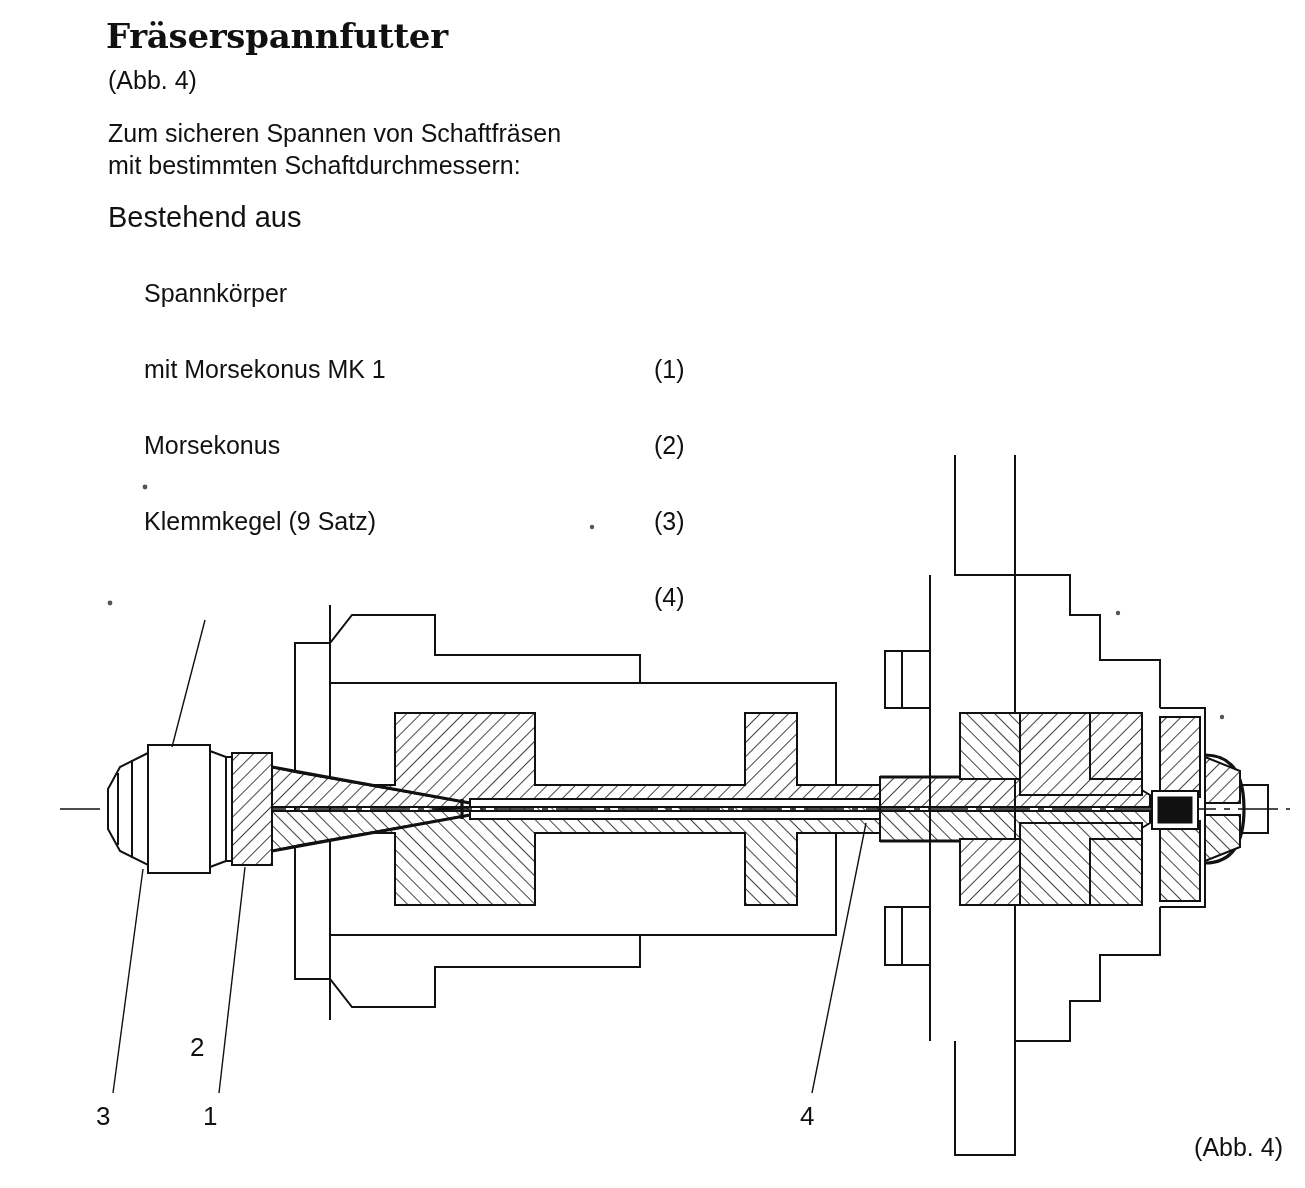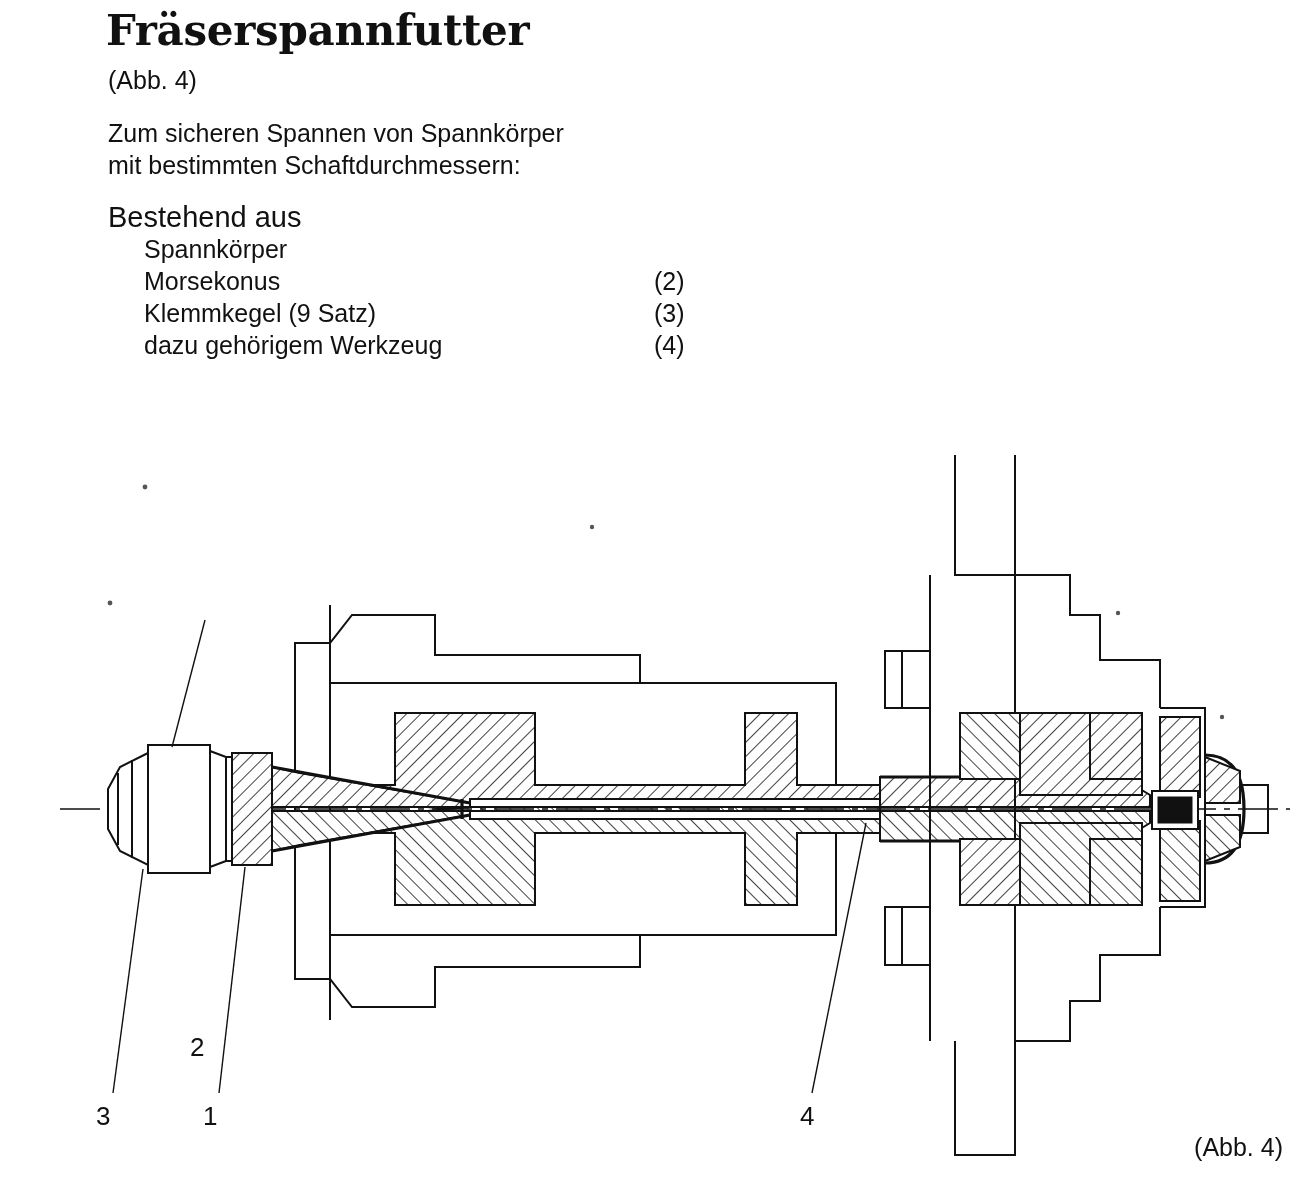--- a/index.html
+++ b/index.html
@@ -13,24 +13,24 @@
     position: relative;
     font-family: "Liberation Sans", sans-serif;
     color: #111111;
     overflow: hidden;
   }
 
   
   .page-title {
     position: absolute;
     left: 106px;
-    top: 6px;
+    top: 16px;
     font-family: "DejaVu Serif", serif;
     font-weight: bold;
-    font-size: 42px;
+    font-size: 34px;
     letter-spacing: -0.3px;
   }
   .fig-ref-top {
     position: absolute;
     left: 108px;
     top: 66px;
     font-size: 25px;
   }
   .intro {
     position: absolute;
@@ -50,20 +50,21 @@
     position: absolute;
     left: 144px;
     top: 233px;
     width: 600px;
     font-size: 25px;
   }
   .part-row {
     position: relative;
     height: 32px;
     line-height: 32px;
+    margin-top: 44px;
   }
   .part-label {
     position: absolute;
     left: 0;
     top: 0;
     white-space: nowrap;
   }
   .part-num {
     position: absolute;
     left: 510px;
@@ -102,39 +103,42 @@
   .hatch-b { fill: url(#hatchB); stroke: #111; stroke-width: 2; }
   .wht { fill: #fff; stroke: #111; stroke-width: 2; }
   .blk { fill: #111; stroke: #111; stroke-width: 1; }
   .speck { fill: #555; }
 </style>
 </head>
 <body>
 
 <div class="page-title">Fräserspannfutter</div>
 <div class="fig-ref-top">(Abb. 4)</div>
-<div class="intro">Zum sicheren Spannen von Spannkörper
+<div class="intro">Zum sicheren Spannen von Schaftfräsen
 mit bestimmten Schaftdurchmessern:</div>
 <div class="compose-head">Bestehend aus</div>
 
 <div class="parts-list">
   <div class="part-row">
     <span class="part-label">Spannkörper</span>
     <span class="part-num"></span>
   </div>
   <div class="part-row">
+    <span class="part-label">mit Morsekonus MK 1</span>
+    <span class="part-num">(1)</span>
+  </div>
+  <div class="part-row">
     <span class="part-label">Morsekonus</span>
     <span class="part-num">(2)</span>
   </div>
   <div class="part-row">
     <span class="part-label">Klemmkegel (9 Satz)</span>
     <span class="part-num">(3)</span>
   </div>
   <div class="part-row">
-    <span class="part-label">dazu gehörigem Werkzeug</span>
     <span class="part-num">(4)</span>
   </div>
 </div>
 
 <div class="figure-area">
   <svg width="1305" height="733" viewBox="0 0 1305 733">
     <defs>
       <pattern id="hatchA" width="10" height="10" patternTransform="rotate(45)" patternUnits="userSpaceOnUse">
         <rect width="10" height="10" fill="#fff"></rect>
         <line x1="0" y1="0" x2="0" y2="10" stroke="#111" stroke-width="1.6"></line>

